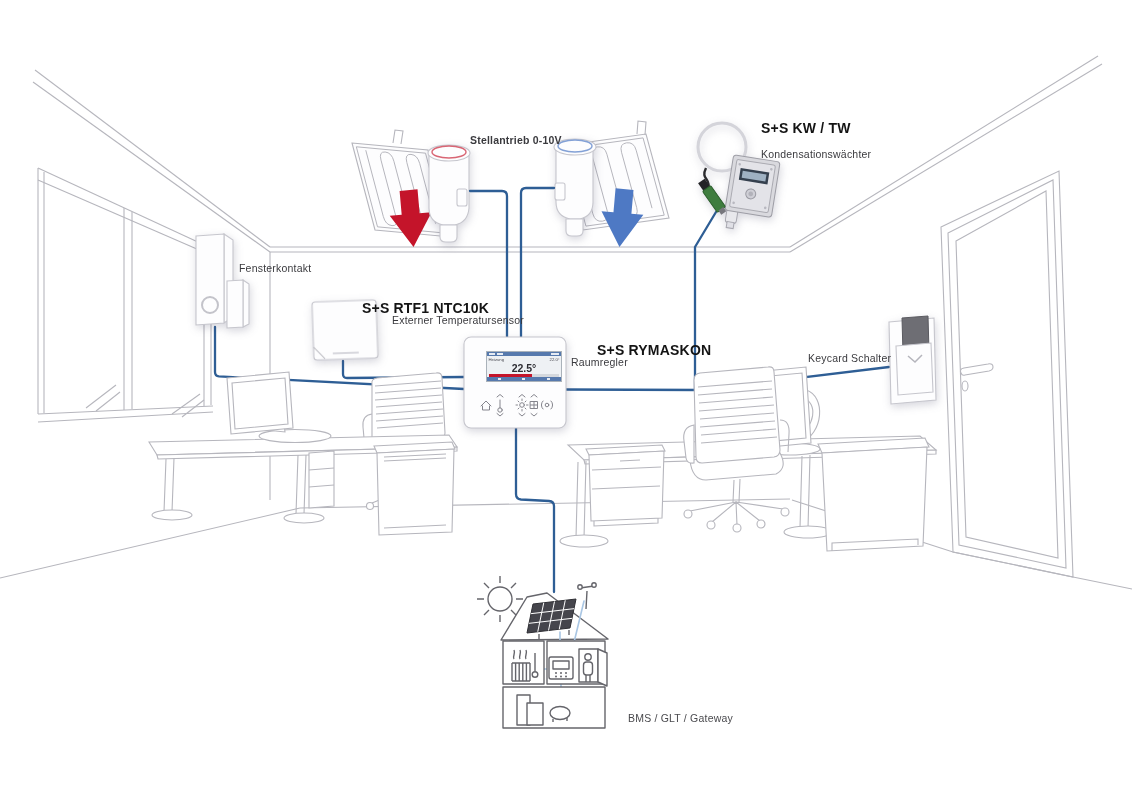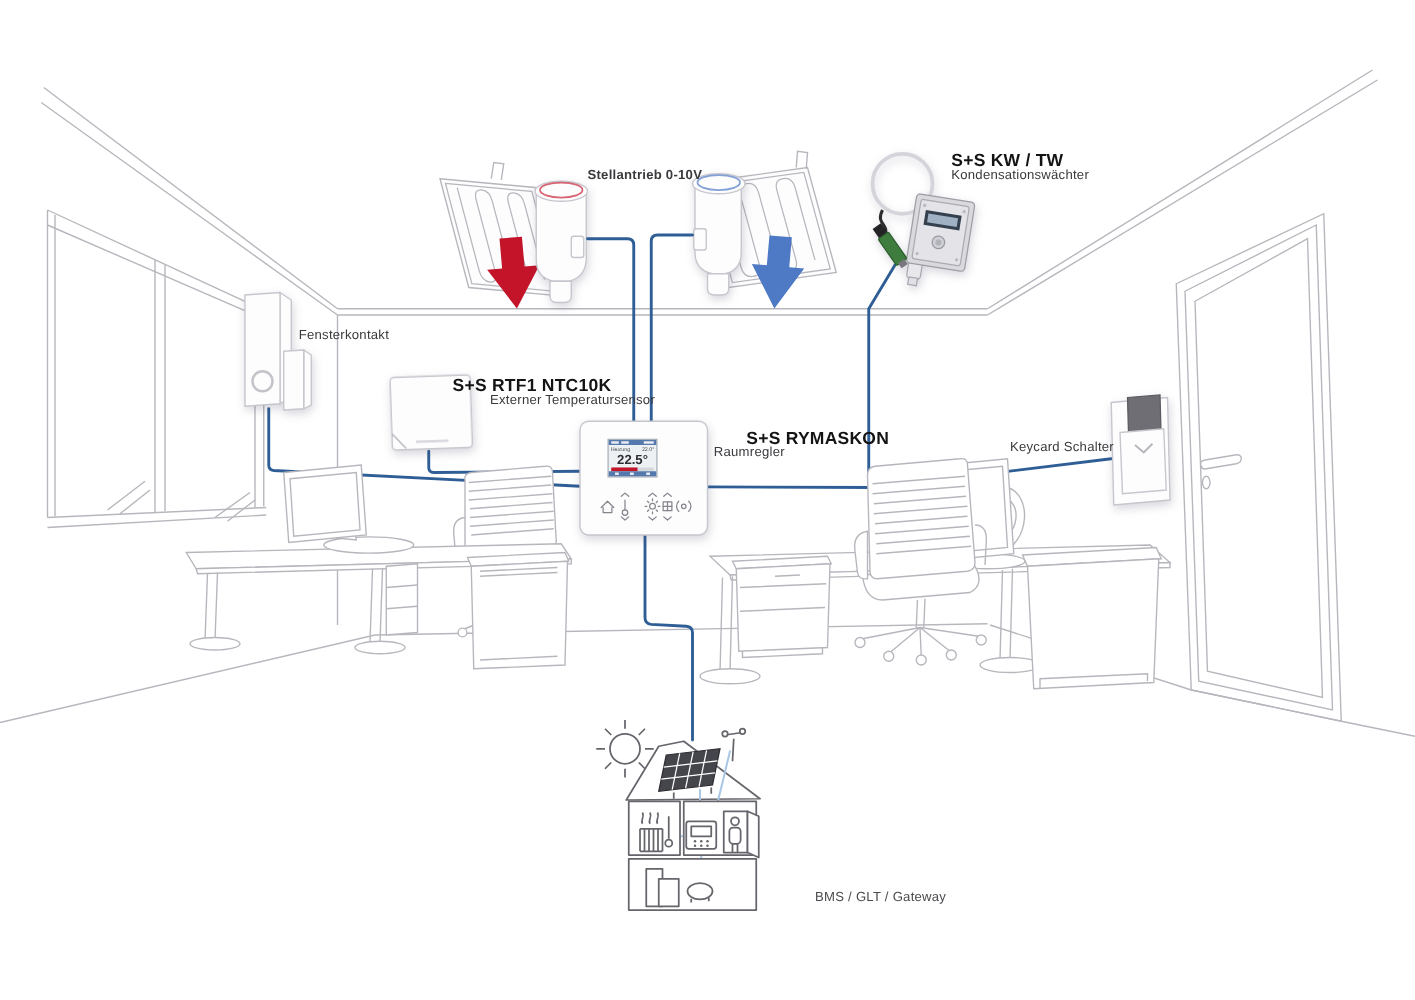--- a/index.html
+++ b/index.html
@@ -19,21 +19,21 @@
   .house{stroke:var(--house-outline);stroke-width:1.4;fill:none;stroke-linejoin:round;}
   .housef{stroke:var(--house-outline);stroke-width:1.4;fill:#ffffff;stroke-linejoin:round;}
   .shadowed{filter:drop-shadow(1px 3px 4px rgba(70,70,100,.22));}
   .btnicon{stroke:#85858d;stroke-width:1;fill:none;stroke-linecap:round;stroke-linejoin:round;}
   
   .lbl{position:absolute;font-size:10.5px;letter-spacing:.2px;color:#3a3a3e;white-space:nowrap;}
   .lbl.b{font-weight:bold;color:#141414;font-size:14px;}
   
   .ctrl-brand{position:absolute;left:468px;top:341px;width:94px;height:6px;overflow:hidden;
               color:#9a9aa2;text-align:center;}
-  .ctrl-display{position:absolute;left:486px;top:351px;width:40px;height:31px;
+  .ctrl-display{position:absolute;left:486px;top:351px;width:76px;height:31px;
                 background:#eef1f4;border:1px solid #aab2ba;box-sizing:border-box;
                 display:flex;flex-direction:column;}
   .cd-head{height:4.5px;background:var(--display-accent);display:flex;align-items:center;gap:2px;padding:0 2px;}
   .cd-head i{display:block;width:6px;height:1.5px;background:rgba(255,255,255,.85);}
   .cd-head i.r{margin-left:auto;width:8px;}
   .cd-mode{height:7px;overflow:hidden;}
   .cd-mode>div{display:flex;justify-content:space-between;width:200%;font-size:8.5px;line-height:14px;
                color:#4a4a52;transform:scale(.5);transform-origin:0 0;padding:0 3px;box-sizing:border-box;}
   .cd-temp{height:11px;font-size:10.5px;font-weight:bold;color:#2d2d33;text-align:center;line-height:11px;}
   .cd-bar{height:2.5px;background:#d4d8dd;margin:0 2px;}
@@ -347,33 +347,33 @@
     <g>
       <ellipse class="housef" cx="560" cy="713" rx="10" ry="6.5"></ellipse>
       <path class="house" d="M553,719 L553,722 M567,718 L567,721"></path>
     </g>
   </g>
 </svg>
 
 <div class="lbl" style="left:470px;top:134px;font-weight:bold;">Stellantrieb 0-10V</div>
 
 <div class="lbl b" style="left:761px;top:120px;">S+S KW / TW</div>
-<div class="lbl" style="left:761px;top:134px;">Kondensationswächter</div>
+<div class="lbl" style="left:761px;top:148px;">Kondensationswächter</div>
 
 <div class="lbl" style="left:239px;top:262px;">Fensterkontakt</div>
 
 <div class="lbl b" style="left:362px;top:300px;">S+S RTF1 NTC10K</div>
 <div class="lbl" style="left:392px;top:314px;">Externer Temperatursensor</div>
 
 <div class="lbl b" style="left:597px;top:342px;">S+S RYMASKON</div>
 <div class="lbl" style="left:571px;top:356px;text-align:right;">Raumregler</div>
 
 <div class="lbl" style="left:808px;top:352px;text-align:right;">Keycard Schalter</div>
 
-<div class="lbl" style="left:652px;top:712px;color:#4a4a4e;">BMS / GLT / Gateway</div>
+<div class="lbl" style="left:628px;top:712px;color:#4a4a4e;">BMS / GLT / Gateway</div>
 
 <div class="ctrl-brand">
   
 </div>
 <div class="ctrl-display">
   <div class="cd-head">
         <i></i>
         <i></i>
         <i class="r"></i>
       </div>

